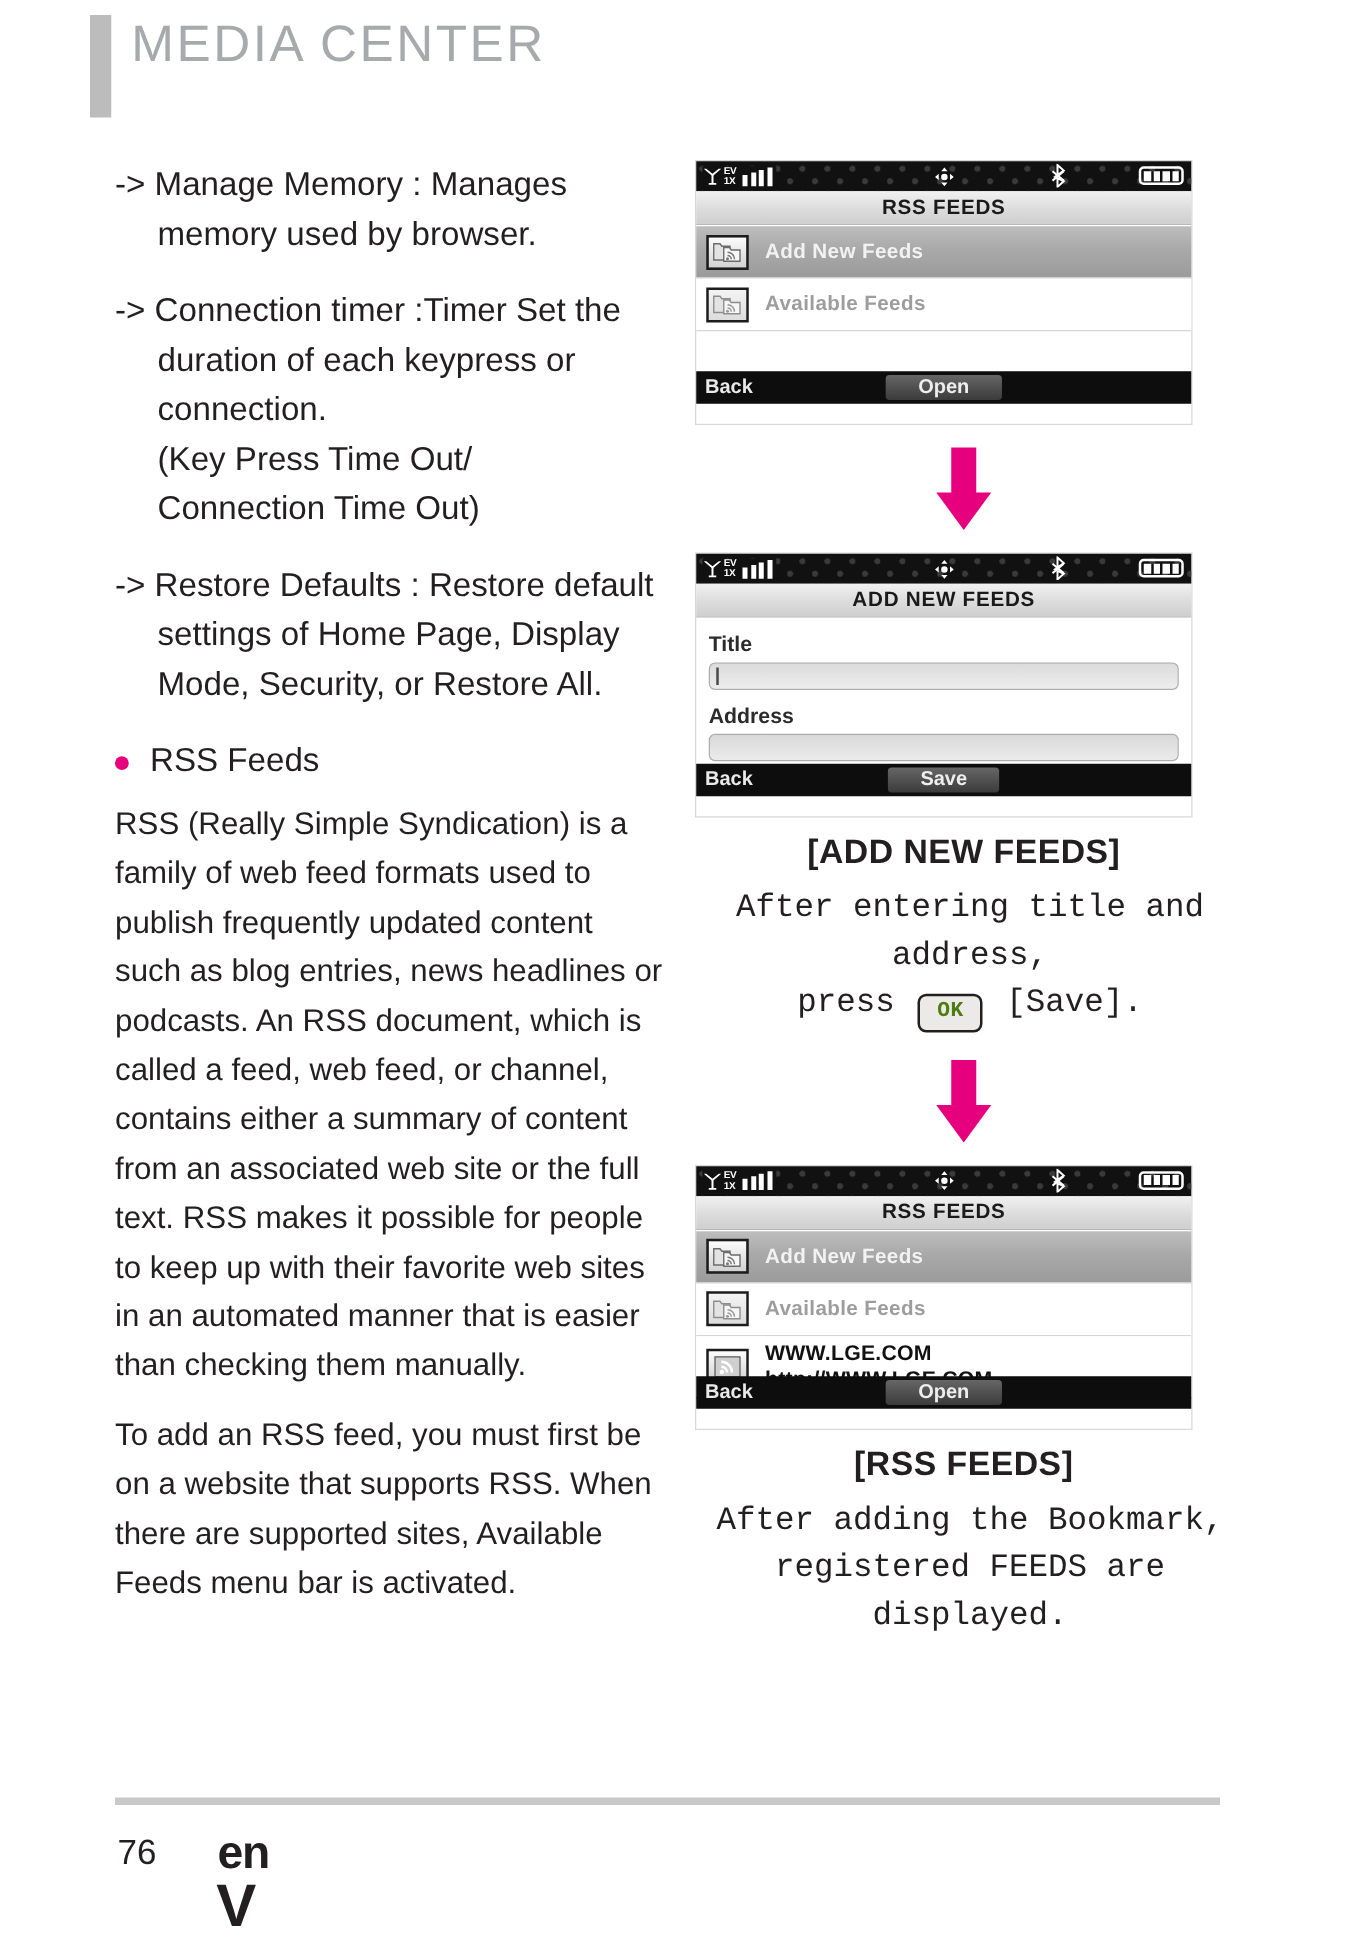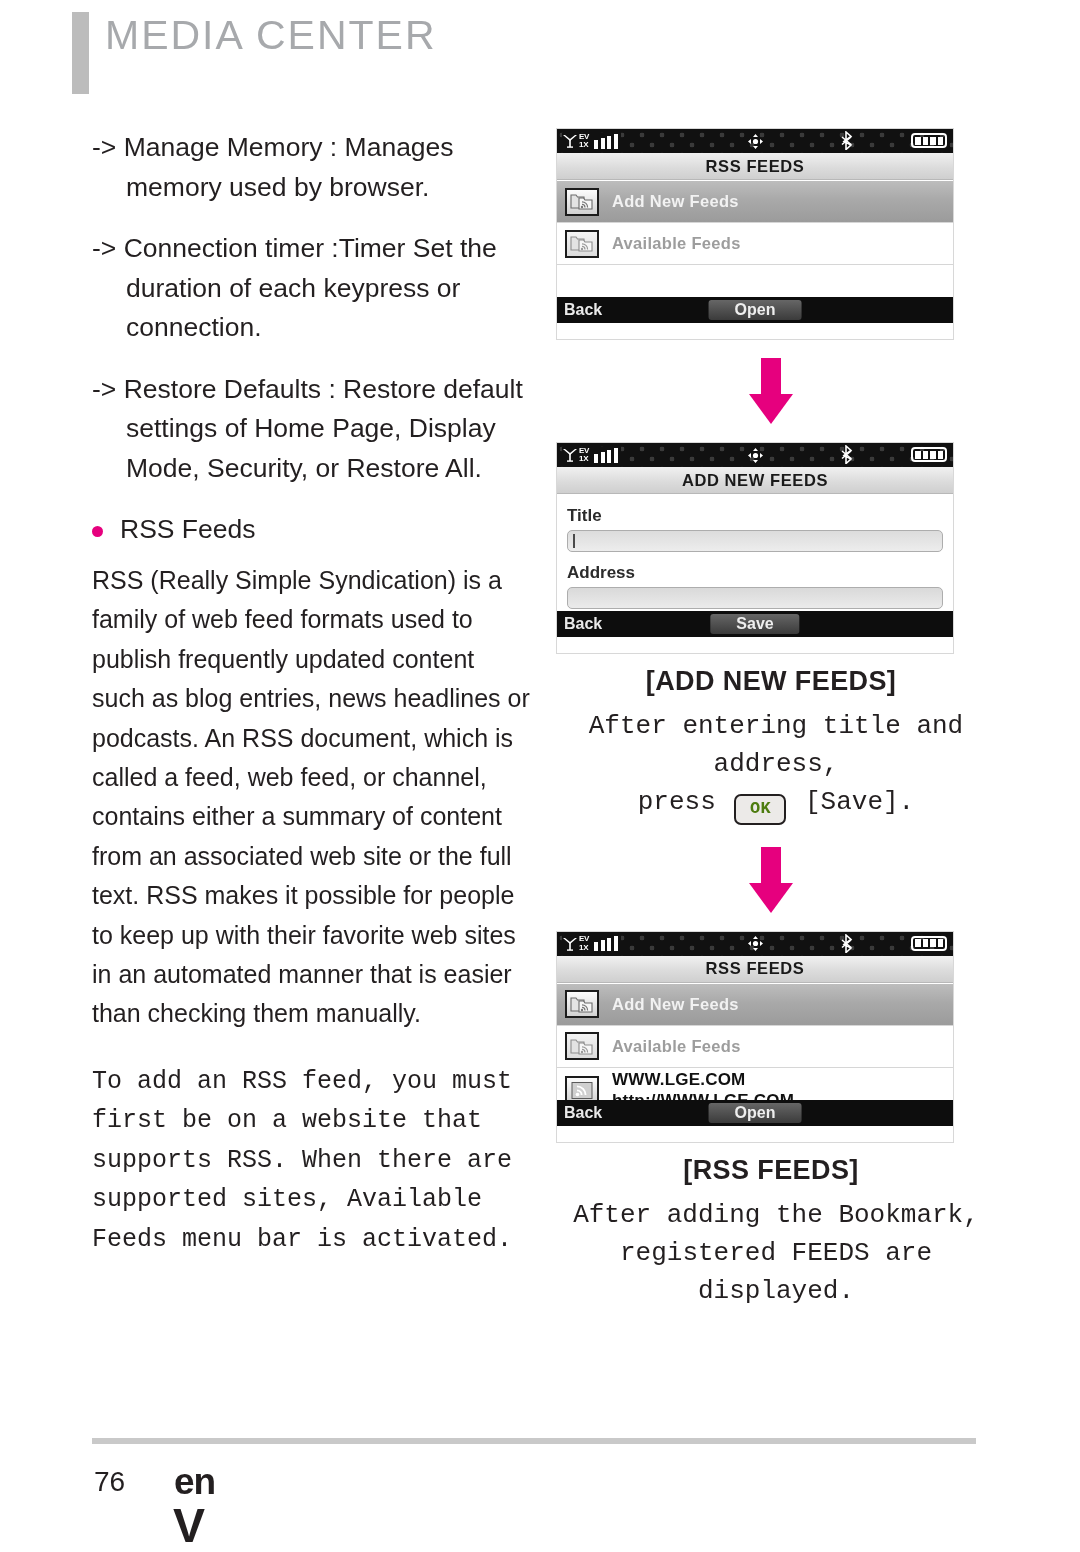--- a/index.html
+++ b/index.html
@@ -31,21 +31,21 @@
   .sub-item .cont{display:block;text-indent:0;}
   .bullet-row{
     display:flex;align-items:flex-start;margin:16px 0 12px 0;
   }
   .bullet-dot{
     width:11px;height:11px;border-radius:50%;
     background:#e6007e;margin-top:16px;margin-right:17px;flex:none;
   }
   .bullet-label{font-size:26.5px;line-height:39px;color:#231f20;}
   .para{margin:12px 0 0 0;font-size:25px;line-height:39.4px;color:#231f20;}
-  .para.tight{margin-top:28px;font-family:Liberation Mono, monospace;}
+  .para.tight{margin-top:16px;}
 
   
   .phone{
     width:398px;height:212px;background:#ffffff;position:relative;
     border:1px solid #d8d8d8;box-sizing:border-box;
   }
   .status-bar{
     position:absolute;left:0;top:0;width:100%;height:24px;
     background:#111111;
     background-image:
@@ -91,21 +91,21 @@
     border-bottom:1px solid #d6d6d6;padding-left:8px;
   }
   .row.sel{background:linear-gradient(to bottom,#bdbdbd 0%,#a9a9a9 45%,#9b9b9b 100%);}
   .row.plain{background:#ffffff;}
   .row-label{
     font-size:16.5px;font-weight:bold;margin-left:13px;letter-spacing:0.3px;
     font-family:"Liberation Sans", sans-serif;
   }
   .row.sel .row-label{color:#f2f2f2;}
   .row.plain .row-label{color:#9d9d9d;}
-  .row.feed{height:50px;border-bottom:5px solid #b91c1c;}
+  .row.feed{height:50px;border-bottom:1px solid #b91c1c;}
   .feed-text{margin-left:13px;display:flex;flex-direction:column;line-height:21px;}
   .feed-text span{font-size:17px;font-weight:bold;color:#111;letter-spacing:0.2px;}
   .ico{
     width:34px;height:28px;flex:none;border:2px solid #1c1c1c;box-sizing:border-box;
     background:linear-gradient(to bottom,#fcfcfc,#d2d2d2);
     display:flex;align-items:center;justify-content:center;
   }
   .ico.dim{background:linear-gradient(to bottom,#f4f4f4,#dcdcdc);}
   .softkeys{
     position:absolute;left:0;bottom:16px;width:100%;height:26px;background:#0d0d0d;
@@ -193,20 +193,21 @@
   </div>
 
   <div class="col-left">
 
     <div class="sub-item">
       <span>-&gt; Manage Memory : Manages memory used by browser.</span>
     </div>
 
     <div class="sub-item">
       <span>-&gt; Connection timer :Timer Set the duration of each keypress or connection.</span>
+      <span class="cont">(Key Press Time Out/<br>Connection Time Out)</span>
     </div>
 
     <div class="sub-item">
       <span>-&gt; Restore Defaults : Restore default settings of Home Page, Display Mode, Security, or Restore All.</span>
     </div>
 
     <div class="bullet-row">
       <span class="bullet-dot"></span>
       <span class="bullet-label">RSS Feeds</span>
     </div>

